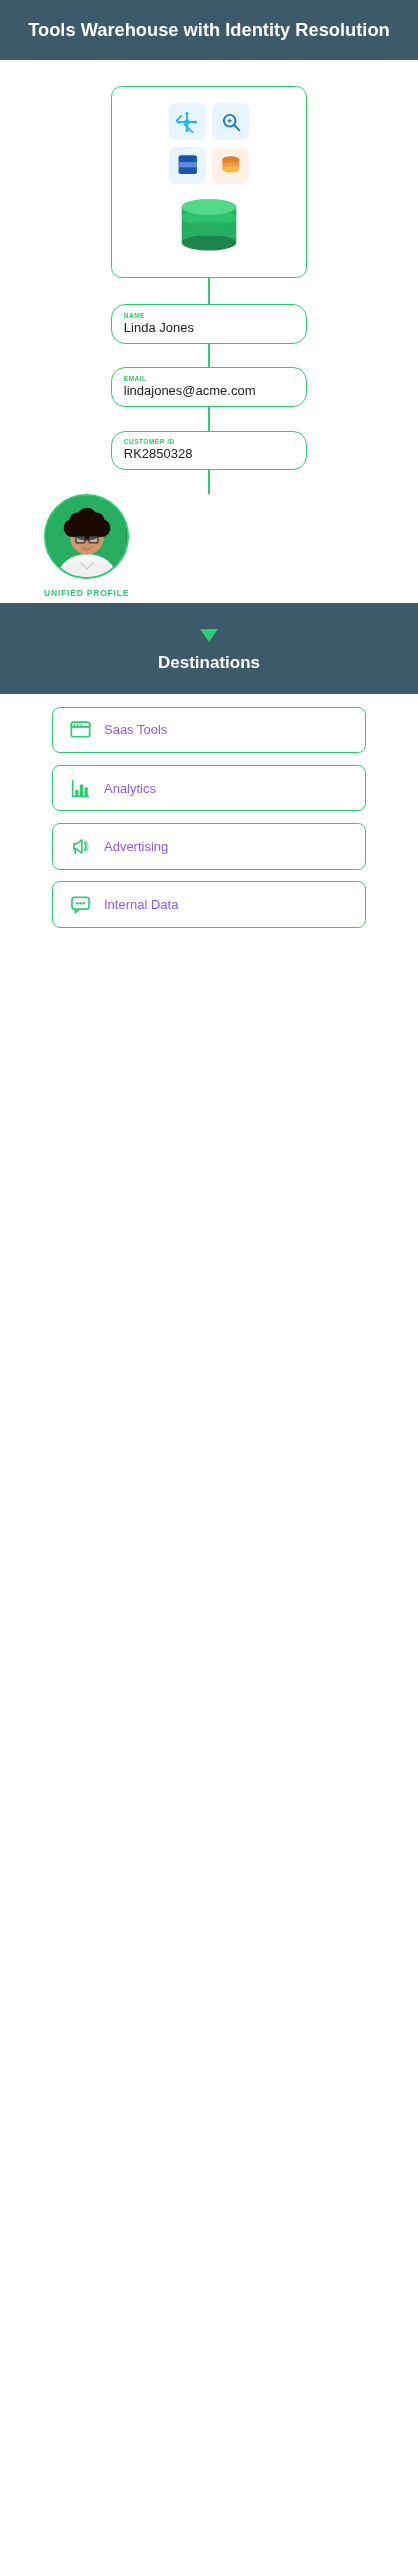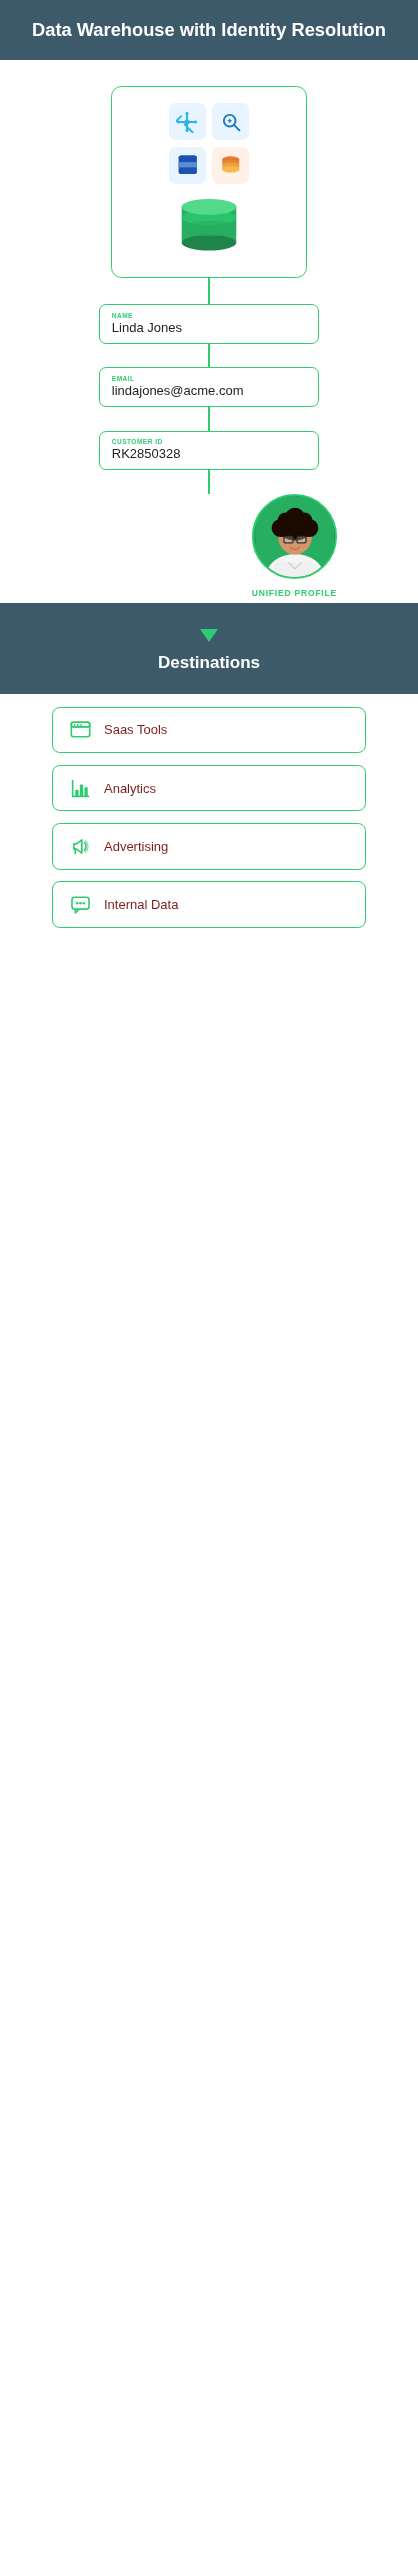--- a/index.html
+++ b/index.html
@@ -95,23 +95,23 @@
     .fields-section {
       padding: 0 52px;
       display: flex;
       flex-direction: column;
       align-items: center;
       gap: 0;
     }
 
     .field-box {
       border: 1.3px solid #2ecc71;
-      border-radius: 7px;
+      border-radius: 14px;
       padding: 6.5px 11.8px 7.8px;
-      width: 220px;
+      width: 196px;
       margin-bottom: 0;
     }
 
     .field-label {
       font-size: 6.5px;
       font-weight: 700;
       color: #2ecc71;
       letter-spacing: 0.5px;
       text-transform: uppercase;
       margin-bottom: 1.3px;
@@ -127,22 +127,22 @@
       width: 1.3px;
       height: 13px;
       background: #2ecc71;
       margin: 0 auto;
     }
 
     
     .profile-section {
       display: flex;
       flex-direction: column;
-      align-items: flex-end;
-      padding: 0 81px;
+      align-items: flex-start;
+      padding: 0 44px;
     }
 
     .profile-avatar {
       width: 85px;
       height: 85px;
       border-radius: 50%;
       overflow: hidden;
       border: 2.6px solid #2ecc71;
       background: #27ae60;
       display: flex;
@@ -229,34 +229,34 @@
       height: 23.5px;
       display: flex;
       align-items: center;
       justify-content: center;
       flex-shrink: 0;
     }
 
     .dest-label {
       font-size: 13px;
       font-weight: 500;
-      color: #7f1d1d;
+      color: #8b5cf6;
     }
 
     
     .dest-icon svg {
       width: 21px;
       height: 21px;
     }
   </style>
 </head>
 <body>
 
 <div class="header">
-  <h1>Data Warehouse with Identity Resolution</h1>
+  <h1>Tools Warehouse with Identity Resolution</h1>
 </div>
 
 <div class="sources-section">
   <div class="sources-box">
     <div class="icon-grid">
 
       <div class="icon-cell icon-snowflake">
         <svg width="22" height="22" viewBox="0 0 34 34" xmlns="http://www.w3.org/2000/svg">
           <g fill="#29b5e8">
             <rect x="15.5" y="2" width="3" height="30" rx="1.5"></rect>

